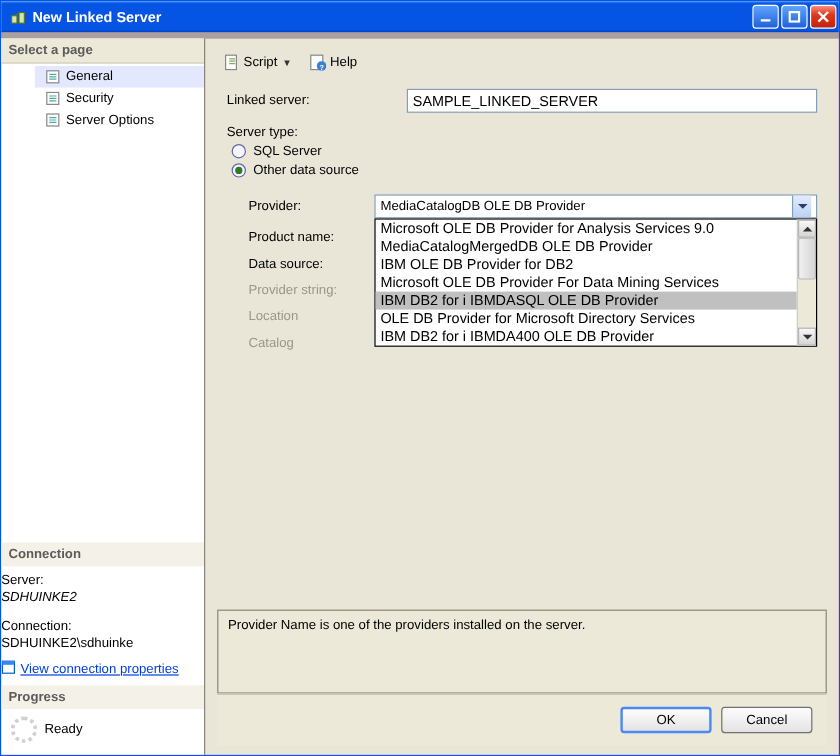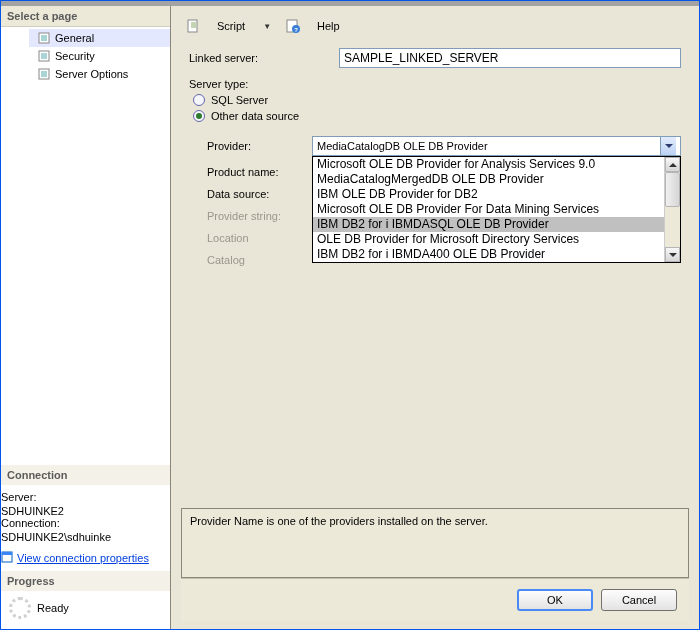--- a/index.html
+++ b/index.html
@@ -31,21 +31,21 @@
 .side-body .k { margin-bottom: 2px; }
 
 .link { color: #003fdf; text-decoration: underline; cursor: pointer; display: inline-flex; align-items: center; gap: 4px; }
 
 .spinner { width: 22px; height: 22px; border: 3px dotted #d0d0d0; border-radius: 50%; margin-right: 6px; }
 .progress-row { display: flex; align-items: center; padding: 6px 8px 10px 8px; }
 
 .main { flex: 1; display: flex; flex-direction: column; padding: 6px 10px 8px 10px; background: #e9e6d8; }
 
 .toolbar { display: flex; align-items: center; gap: 6px; padding: 4px 0 8px 0; }
-.tbbtn { display: flex; align-items: center; gap: 16px; padding: 2px 4px; cursor: pointer; }
+.tbbtn { display: flex; align-items: center; gap: 2px; padding: 2px 4px; cursor: pointer; }
 .tbbtn .icon { width: 16px; height: 16px; display:inline-flex; align-items:center; justify-content:center; }
 .tbbtn .dd { margin-left: 2px; font-size: 8px; color: #333; }
 
 .form-area { flex: 1; position: relative; padding: 4px 8px; }
 .row { display: flex; align-items: center; margin-bottom: 10px; }
 .row .label { width: 150px; color: #000; }
 .row .label.dis { color: #9a978b; }
 .row .field { flex: 1; }
 
 input.text { width: 100%; height: 20px; border: 1px solid #7f9db9; padding: 2px 4px; font-family: inherit; font-size: 12px; }
@@ -75,20 +75,48 @@
 
 .footer { border-top: 1px solid #c4c0b1; padding: 10px 12px; display: flex; justify-content: flex-end; gap: 8px; background: #ece9d8; }
 .btn { width: 76px; height: 22px; background: linear-gradient(to bottom,#fdfdfd,#e3e3e3); border: 1px solid #707070; border-radius: 3px; cursor: pointer; font-family: inherit; font-size: 11px; }
 .btn.default { border: 2px solid #4a8af4; }
 </style>
 </head>
 <body>
 
 <div class="window">
 
+  <div class="titlebar">
+    <span class="icon">
+      <svg width="14" height="14" viewBox="0 0 16 16">
+          <rect x="2" y="7" width="5" height="7" fill="#d6e7a8" stroke="#5a7a1a"></rect>
+          <rect x="9" y="4" width="5" height="10" fill="#d6e7a8" stroke="#5a7a1a"></rect>
+          <line x1="4" y1="7" x2="10" y2="4" stroke="#5a7a1a"></line>
+        </svg>
+    </span>
+    <span class="title">New Linked Server</span>
+    <div class="buttons">
+      <div class="winbtn min">
+          <svg width="10" height="10">
+            <line x1="1" y1="8" x2="9" y2="8"></line>
+          </svg>
+        </div>
+      <div class="winbtn max">
+          <svg width="10" height="10">
+            <rect x="1" y="1" width="8" height="8"></rect>
+          </svg>
+        </div>
+      <div class="winbtn close">
+          <svg width="10" height="10">
+            <line x1="1" y1="1" x2="9" y2="9"></line>
+            <line x1="9" y1="1" x2="1" y2="9"></line>
+          </svg>
+        </div>
+    </div>
+  </div>
 
   <div class="body">
 
     <div class="sidebar">
       <div class="side-header">Select a page</div>
       <div class="side-section">
         <div class="side-item active">
           <span class="icon">
               <svg width="12" height="12">
                 <rect x="1" y="1" width="10" height="10" fill="#fff" stroke="#888"></rect>
@@ -121,21 +149,21 @@
             </span>
           <span>Server Options</span>
         </div>
       </div>
 
       <div class="side-spacer"></div>
 
       <div class="side-sec-title">Connection</div>
       <div class="side-body">
         <div class="k">Server:</div>
-        <div class="k" style="margin-bottom:0;">SDHUINKE2</div>
+        <div class="k" style="margin-bottom:12px;font-style:italic;">SDHUINKE2</div>
         <div class="k">Connection:</div>
         <div class="k" style="margin-bottom:8px;">SDHUINKE2\sdhuinke</div>
         <a class="link">
           <span class="icon"><svg width="12" height="12">
                 <rect x="1" y="1" width="10" height="10" fill="#fff" stroke="#0060c0"></rect>
                 <rect x="1" y="1" width="10" height="3" fill="#3a86f7"></rect>
               </svg></span>
           <span>View connection properties</span>
         </a>
       </div>

